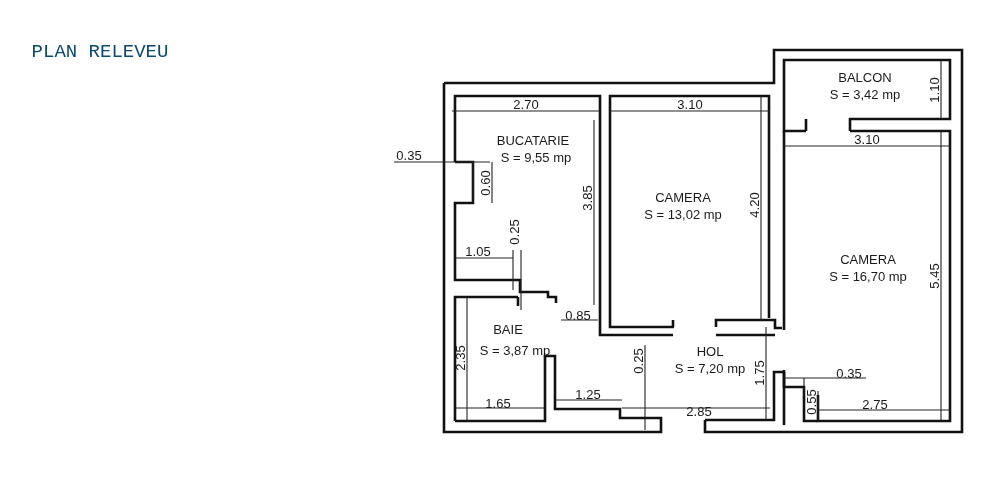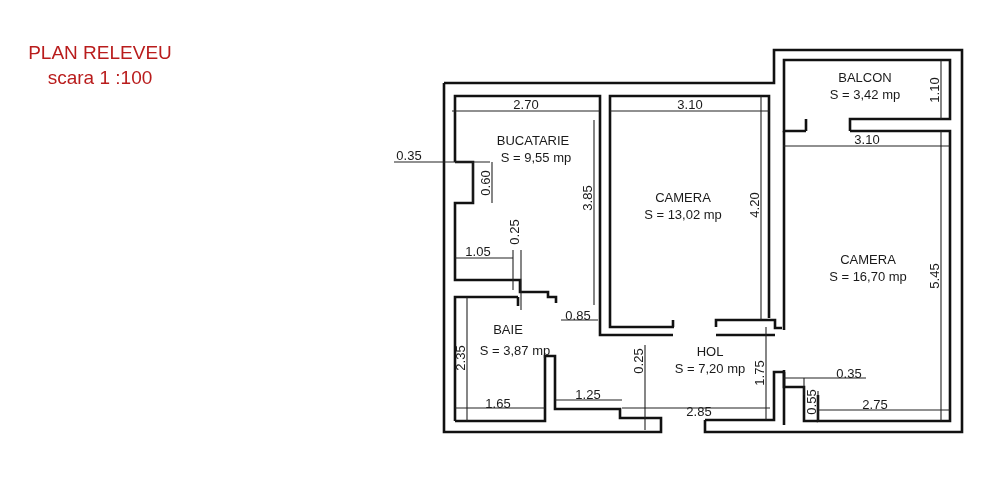--- a/index.html
+++ b/index.html
@@ -1,29 +1,28 @@
 <!DOCTYPE html>
 <html><head>
   <meta charset="utf-8">
   <style>
     html, body { margin: 0; padding: 0; background: #ffffff; }
     body { width: 1000px; height: 487px; position: relative; overflow: hidden; font-family: "Liberation Sans", sans-serif; color: #1a1a1a; }
-    .title { position: absolute; left: 0; top: 40px; width: 200px; text-align: center; font-size: 19px; line-height: 25px; color: #b91c1c; }
+    .title { position: absolute; left: 0; top: 40px; width: 200px; text-align: center; font-size: 19px; line-height: 25px; color: #0c4a6e; font-family: Liberation Mono, monospace; }
     svg { position: absolute; left: 0; top: 0; }
     .wall { fill: none; stroke: #111; stroke-width: 2.6; }
     .dim { fill: none; stroke: #222; stroke-width: 1.1; }
     .lbl { font-family: "Liberation Sans", sans-serif; font-size: 13px; fill: #1a1a1a; }
     .dlbl { font-family: "Liberation Sans", sans-serif; font-size: 13px; fill: #1a1a1a; }
   </style>
 </head>
 <body>
 
 <div class="title">
   <div>PLAN RELEVEU</div>
-  <div>scara 1 :100</div>
 </div>
 
 <svg width="1000" height="487" viewBox="0 0 1000 487">
 
   <g>
     <polyline class="wall" points="444,83 774,83 774,50 962,50 962,432 705,432 705,420"></polyline>
     <polyline class="wall" points="444,83 444,432 661,432 661,420"></polyline>
   </g>
 
   <g>

